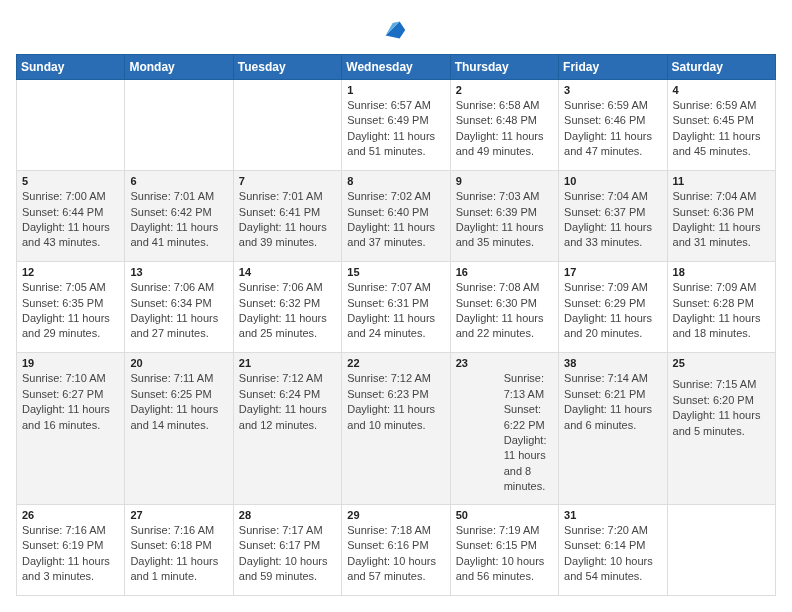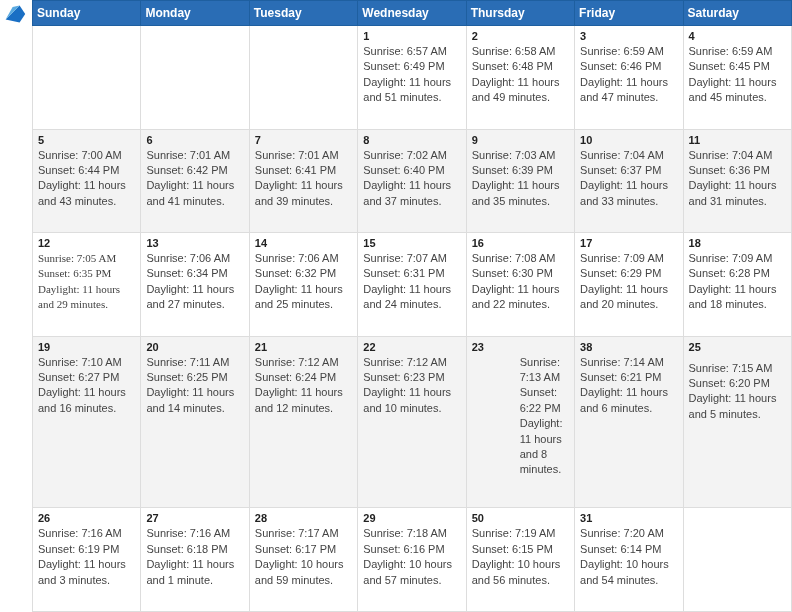--- a/index.html
+++ b/index.html
@@ -6,22 +6,24 @@
     body {
       width: 792px;
       height: 612px;
       font-family: Arial, sans-serif;
       background: #fff;
       overflow: hidden;
     }
     .page {
       width: 792px;
       height: 612px;
+      padding: 16px;
       display: flex;
-      flex-direction: row;
+      flex-direction: column;
+      align-items: center;
     }
     .header {
       display: flex;
       justify-content: space-between;
       align-items: flex-start;
       margin-bottom: 10px;
     }
     .logo {
       display: flex;
       align-items: center;
@@ -209,21 +211,21 @@
           <td>
             <span class="day-num">11</span>
             <div class="day-info" style="white-space: pre-line;">Sunrise: 7:04 AM
 Sunset: 6:36 PM
 Daylight: 11 hours and 31 minutes.</div>
           </td>
         </tr>
         <tr>
           <td>
             <span class="day-num">12</span>
-            <div class="day-info" style="white-space: pre-line; font-family: Liberation Serif, serif;">Sunrise: 7:05 AM
+            <div class="day-info" style="white-space: pre-line;">Sunrise: 7:05 AM
 Sunset: 6:35 PM
 Daylight: 11 hours and 29 minutes.</div>
           </td>
           <td>
             <span class="day-num">13</span>
             <div class="day-info" style="white-space: pre-line;">Sunrise: 7:06 AM
 Sunset: 6:34 PM
 Daylight: 11 hours and 27 minutes.</div>
           </td>
           <td>

